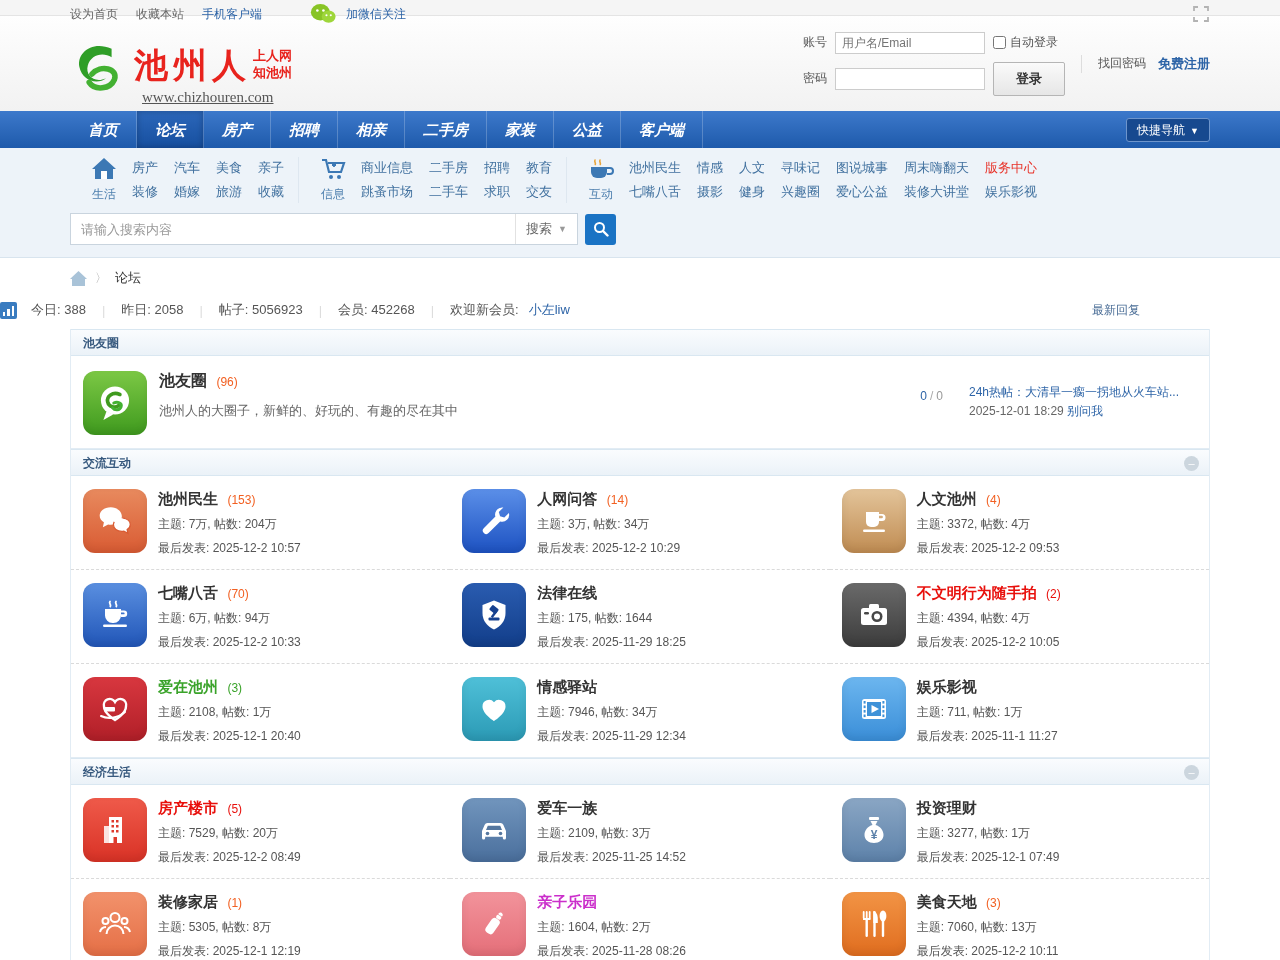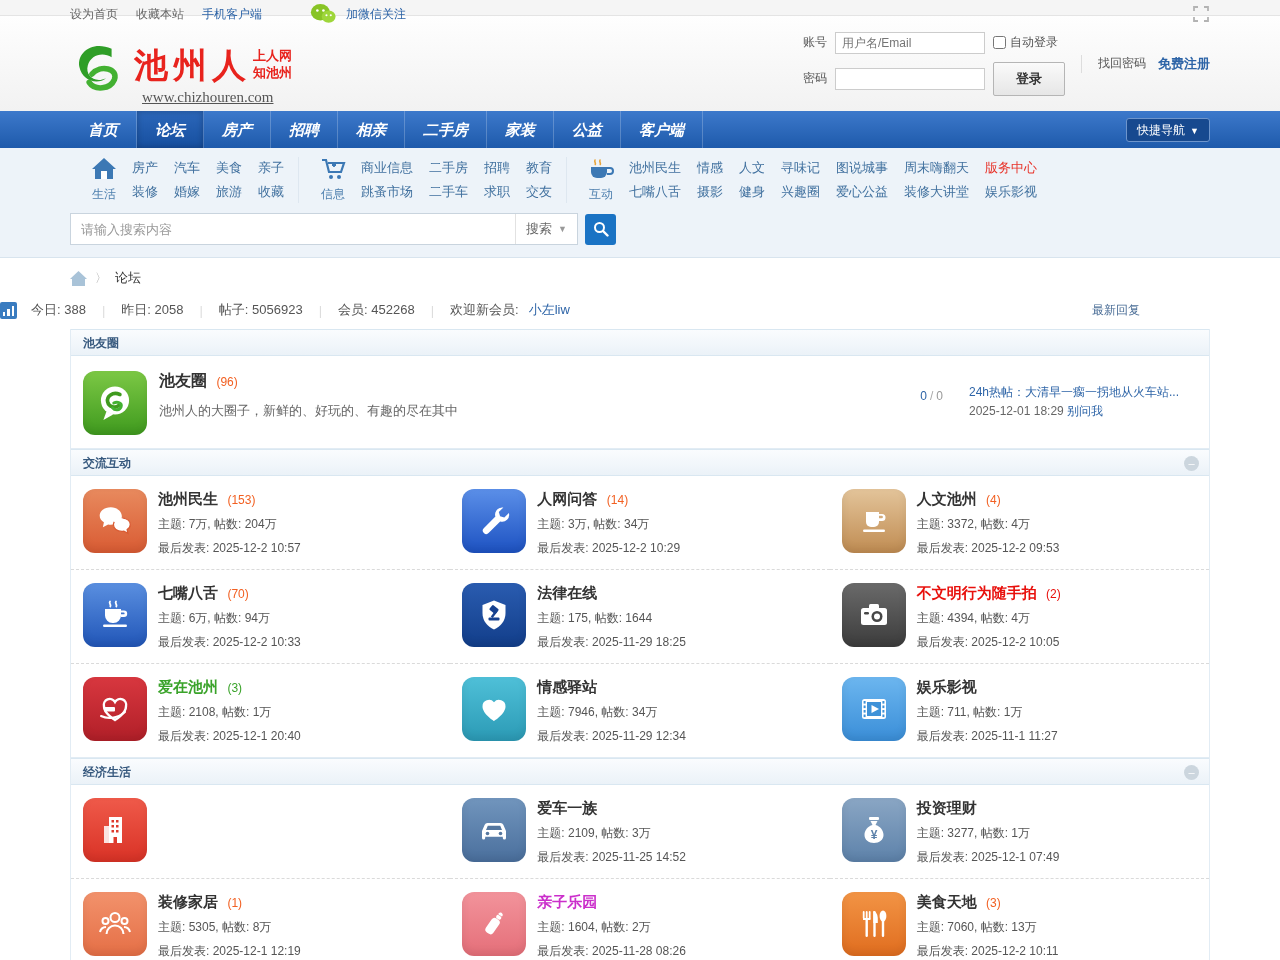--- a/index.html
+++ b/index.html
@@ -509,20 +509,26 @@
               <rect x="14.5" y="8" width="2.5" height="2.5"></rect>
               <rect x="19" y="8" width="2.5" height="2.5"></rect>
               <rect x="14.5" y="13" width="2.5" height="2.5"></rect>
               <rect x="19" y="13" width="2.5" height="2.5"></rect>
               <rect x="14.5" y="18" width="2.5" height="2.5"></rect>
               <rect x="19" y="18" width="2.5" height="2.5"></rect>
               <rect x="16.5" y="25" width="3.5" height="6"></rect>
             </g>
         </svg>
       </div>
+      <div class="ftxt">
+        <a href="#" class="fname2 nm-red">房产楼市</a>
+        <span class="cnt c-red">(5)</span>
+        <div class="fmeta">主题: 7529, 帖数: 20万</div>
+        <div class="fmeta">最后发表: 2025-12-2 08:49</div>
+      </div>
     </div>
     <div class="fcell">
       <div class="ficon" style="background:linear-gradient(#7195bd,#4a6f9d)">
         <svg width="36" height="36" viewBox="0 0 36 36">
           <path d="M6 19l2.7-6.3A3 3 0 0 1 11.5 11h13a3 3 0 0 1 2.8 1.7L30 19v7a1.6 1.6 0 0 1-3.2 0v-1.2H9.2V26A1.6 1.6 0 0 1 6 26z" fill="#fff"></path>
           <path d="M10 18l1.8-4.2h12.4L26 18z" fill="#55779f"></path>
           <circle cx="11.5" cy="21.5" r="1.8" fill="#55779f"></circle>
             <circle cx="24.5" cy="21.5" r="1.8" fill="#55779f"></circle>
         </svg>
       </div>

